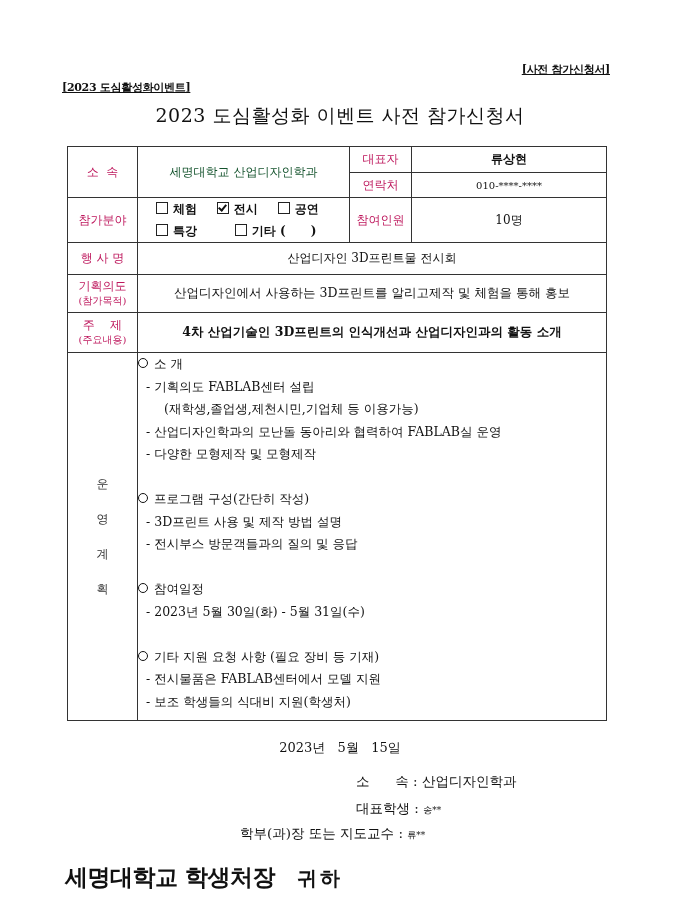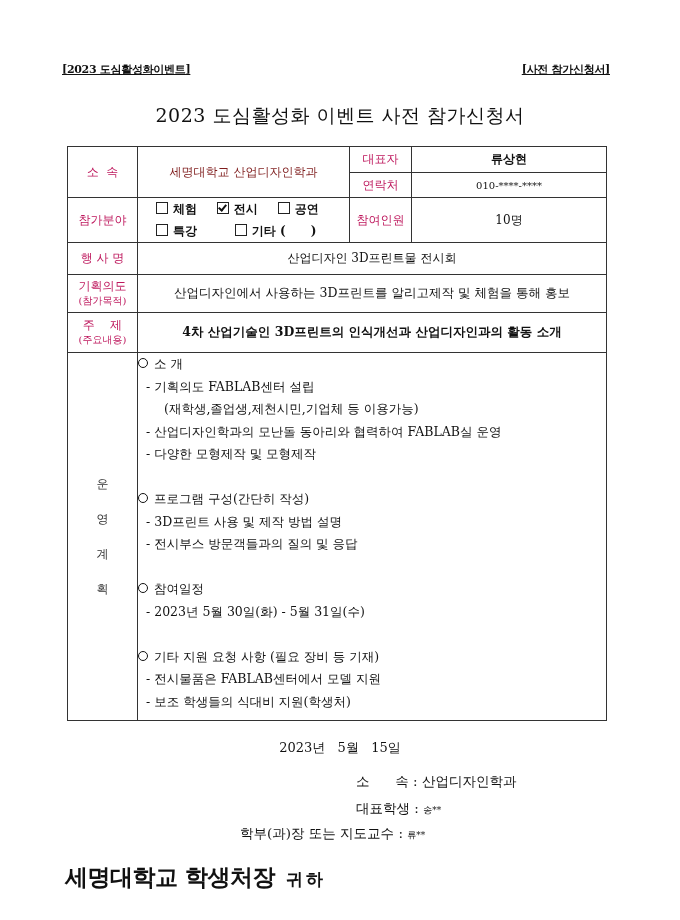--- a/index.html
+++ b/index.html
@@ -1,19 +1,19 @@
 <!DOCTYPE html>
 <html><head>
 <meta charset="utf-8">
 <style>
   html, body { margin:0; padding:0; background:#ffffff; }
   body { width:680px; height:920px; position:relative; overflow:hidden;
          font-family: "DejaVu Serif", "Liberation Serif", serif; color:#111; }
   .hdr { position:absolute; top:62px; font-size:11px; font-weight:bold; text-decoration:underline; letter-spacing:-0.3px; }
-  .hdr-left { left:62px; }
+  .hdr-left { left:62px;margin-top:18px; }
   .hdr-right { right:70px; }
   .title { position:absolute; top:103px; left:0; width:680px; text-align:center; font-size:19px; letter-spacing:0.5px; }
   table.form { position:absolute; left:67px; top:146px; width:539px; border-collapse:collapse; table-layout:fixed; font-size:12px; }
   table.form td { border:1.5px solid #333; padding:0; vertical-align:middle; }
   .lbl { text-align:center; color:#be185d; }
   .center { text-align:center; }
   .small { font-size:10px; line-height:14px; }
   .bold { font-weight:bold; }
   .chk-line { padding-left:18px; line-height:22px; }
   .chk { display:inline-block; width:10px; height:10px; border:1px solid #222; vertical-align:-1px; margin-right:5px; position:relative; }
@@ -22,41 +22,41 @@
   .plan { padding:4px 0 2px 10px; font-size:12.5px; line-height:22.5px;margin-top:40px; }
   .plan .sec { margin-top:22.5px; }
   .plan .sec:first-child { margin-top:0; }
   .bullet { display:inline-block; width:8px; height:8px; border:1.6px solid #111; border-radius:50%; margin-right:6px; vertical-align:0px; }
   .dash { padding-left:8px; }
   .indent { padding-left:26px; }
   .vlabel { text-align:center; font-size:12px; color:#333; line-height:35px; }
   .date { position:absolute; top:739px; left:0; width:680px; text-align:center; font-size:13px; padding-left:0; }
   .sig { position:absolute; font-size:13.5px; }
   .recip { position:absolute; top:862px; left:65px; font-size:23px; font-weight:bold; font-family:"DejaVu Sans", "Liberation Sans", sans-serif; letter-spacing:-0.5px; }
-  .recip .suffix { font-size:17px; margin-left:11px; letter-spacing:3px; }
+  .recip .suffix { font-size:20px; margin-left:22px; letter-spacing:3px; }
 </style>
 </head>
 <body>
 
 <div class="hdr hdr-left">[2023 도심활성화이벤트]</div>
 <div class="hdr hdr-right">[사전 참가신청서]</div>
 
 <div class="title">2023 도심활성화 이벤트 사전 참가신청서</div>
 
 <table class="form">
   <colgroup>
     <col style="width:70px">
       <col style="width:212px">
       <col style="width:62px">
       <col style="width:195px">
   </colgroup>
   <tbody>
       <tr style="height:26px">
     <td rowspan="2" class="lbl" style="white-space:pre">소  속</td>
-    <td rowspan="2" class="center" style="color:#7f1d1d">세명대학교 산업디자인학과</td>
+    <td rowspan="2" class="center" style="color:#14532d">세명대학교 산업디자인학과</td>
     <td class="lbl">대표자</td>
     <td class="center bold">류상현</td>
   </tr>
   <tr style="height:25px">
     <td class="lbl">연락처</td>
     <td class="center" style="font-size:10px">010-****-****</td>
   </tr>
   <tr style="height:42px">
     <td class="lbl">참가분야</td>
     <td>

